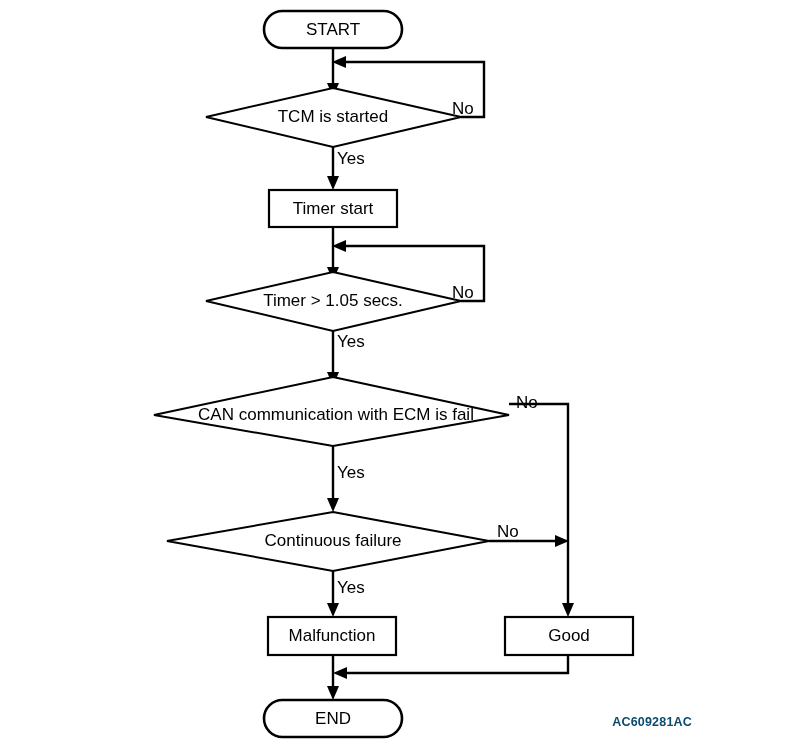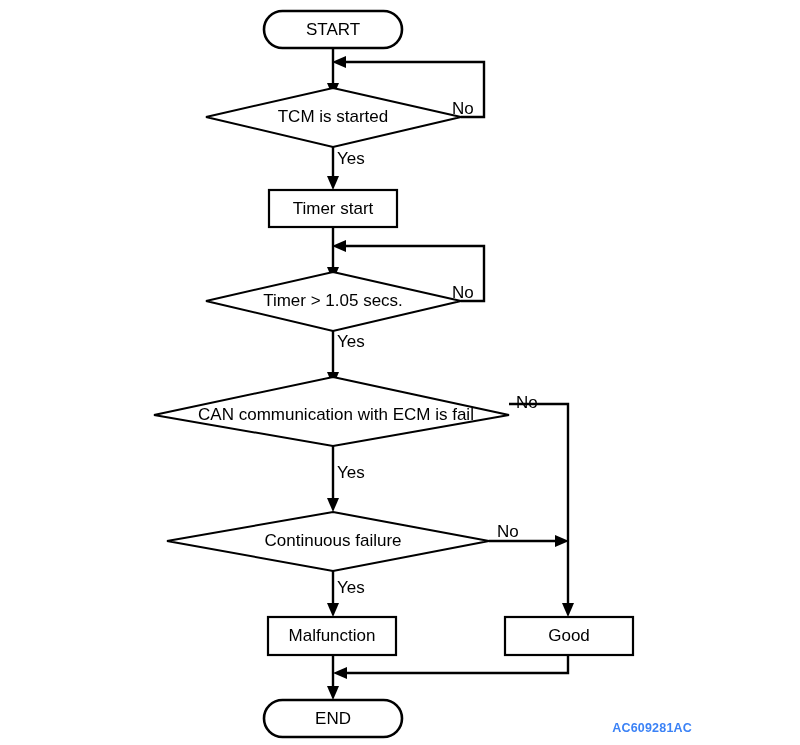--- a/index.html
+++ b/index.html
@@ -68,26 +68,26 @@
   .branch-label {
     font-family: "Liberation Sans", sans-serif;
     font-size: 17px;
     fill: #000000;
     text-anchor: start;
     dominant-baseline: middle;
   }
   .ref-code {
     position: absolute;
     right: 12px;
-    bottom: 10px;
+    bottom: 16px;
     font-family: "Liberation Sans", sans-serif;
     font-size: 12.5px;
     font-weight: bold;
     letter-spacing: 0.2px;
-    color: #3b82f6;
+    color: #0c4a6e;
     white-space: nowrap;
   }
 </style>
 </head>
 <body>
 
 <div id="flow-root">
   <svg id="flow-svg" viewBox="0 0 800 745" xmlns="http://www.w3.org/2000/svg">
 
     <g>

